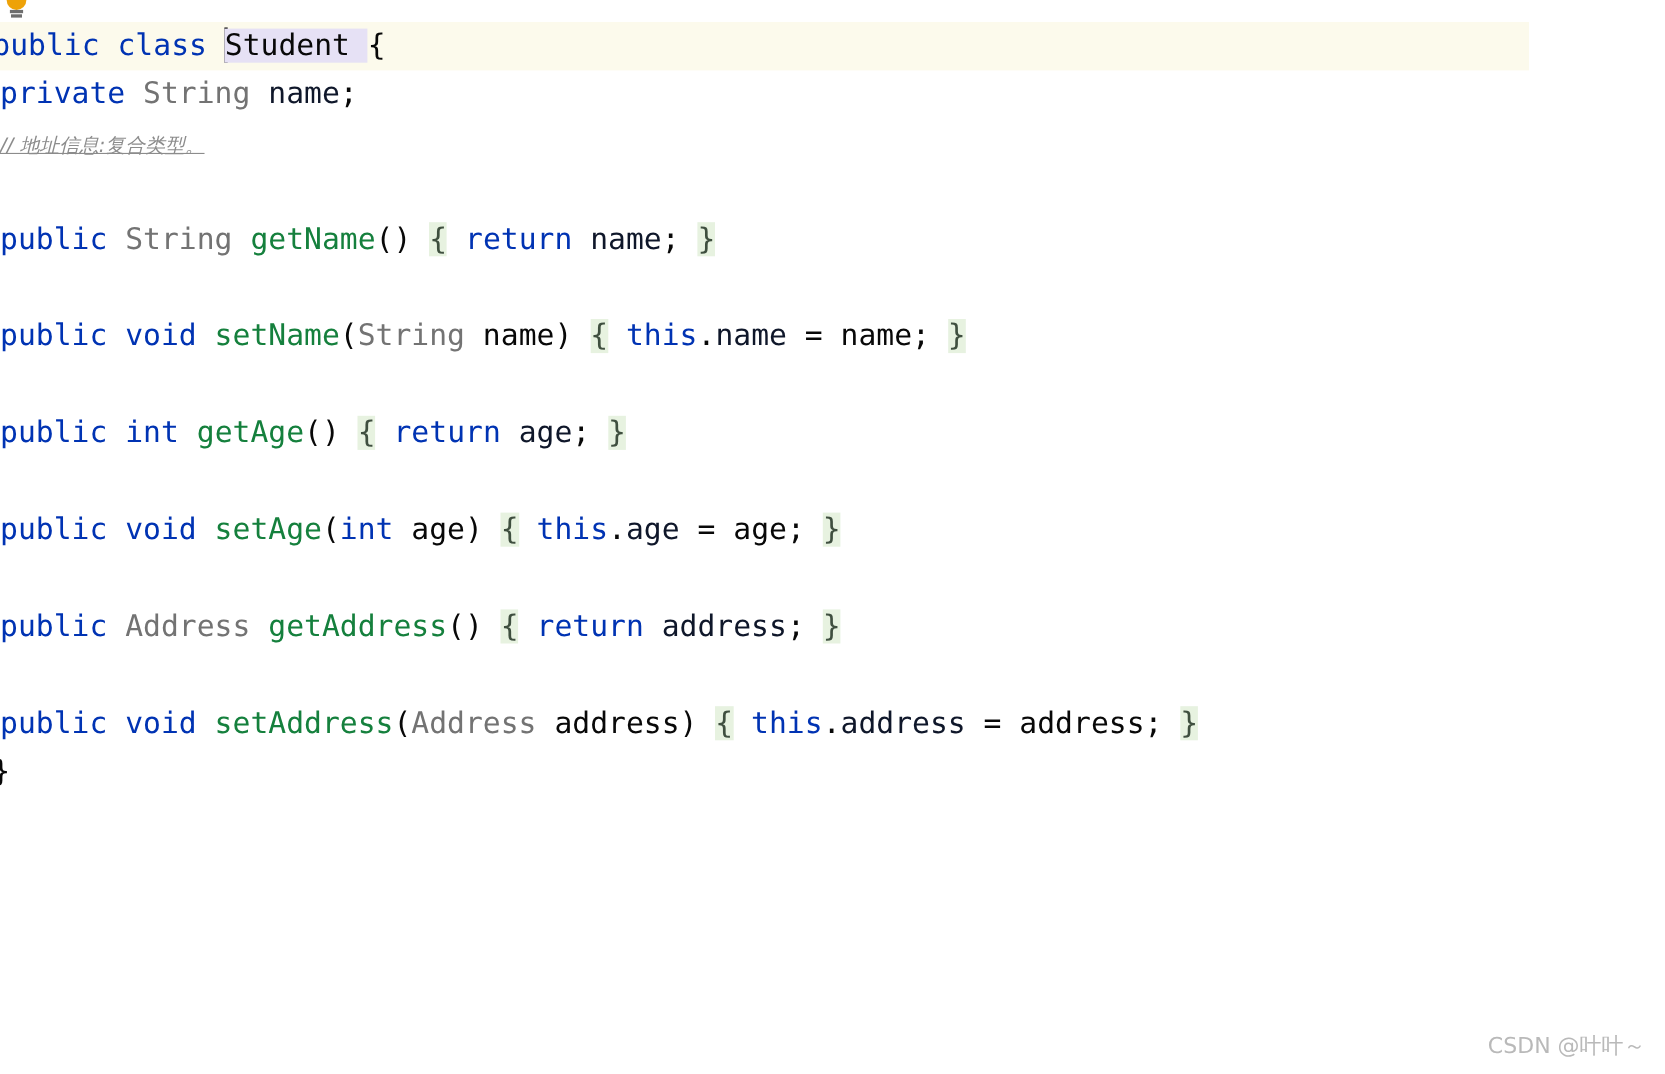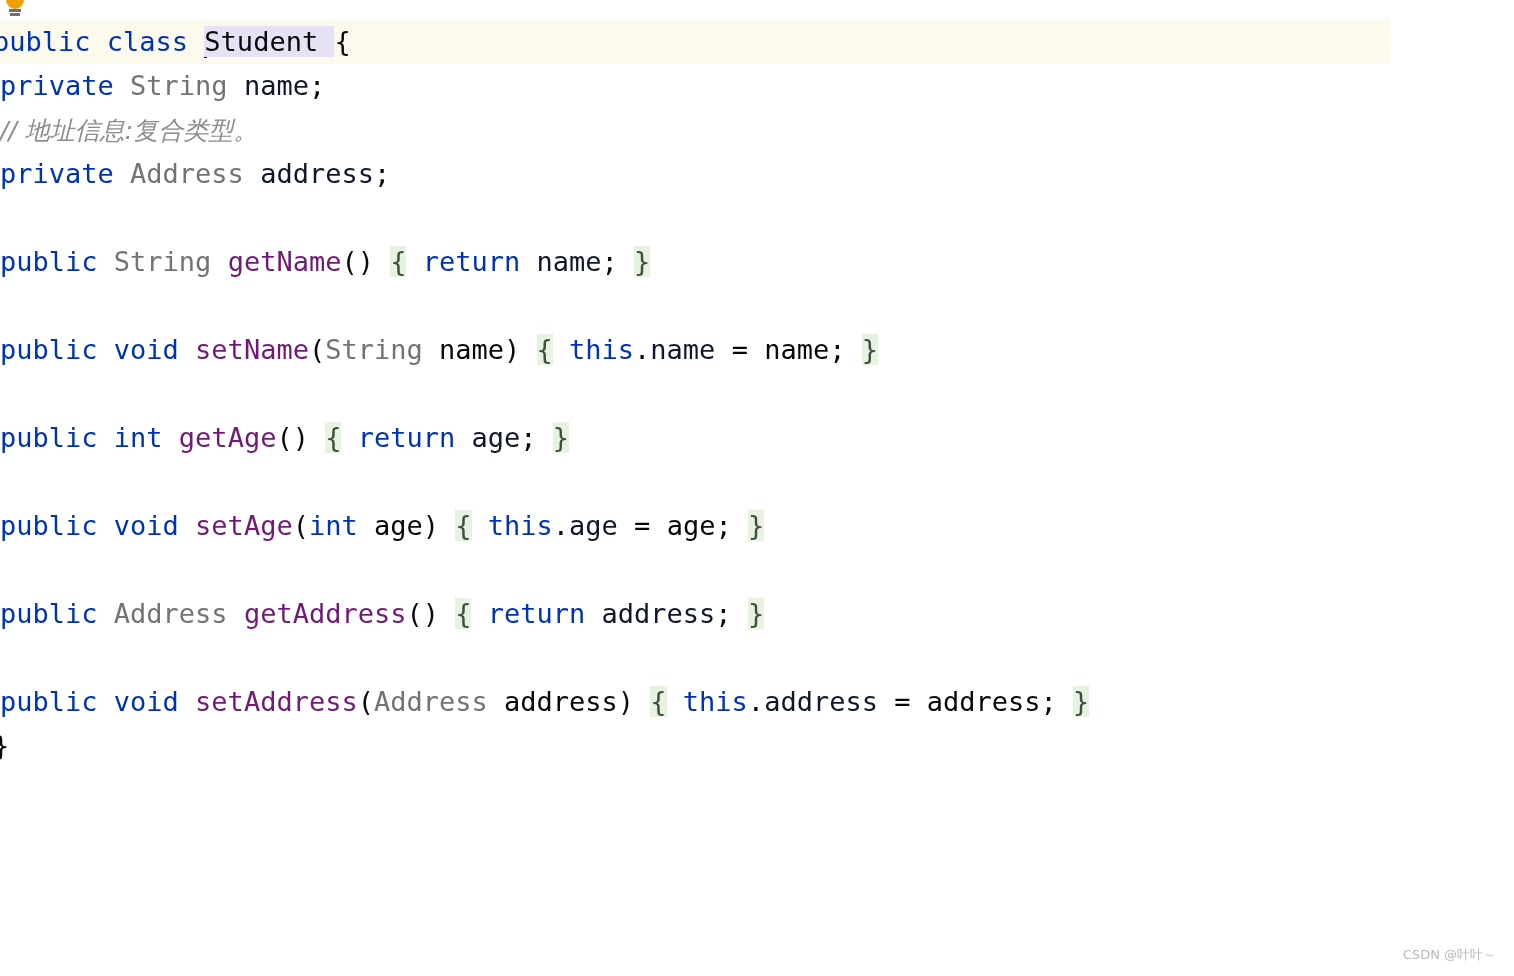--- a/index.html
+++ b/index.html
@@ -80,24 +80,24 @@
   .line .txt {
     position: relative;
     display: inline-block;
     padding-left: 0px;
   }
 
   
   .kw   { color: #0033b3; }
   .type { color: #737373; }
   .fld  { color: #0f172a; }
-  .mth  { color: #701a75; }
+  .mth  { color: #15803d; }
   .cmt  { color: #8c8c8c; font-style: italic;
           font-family: "DejaVu Sans", "Liberation Sans", sans-serif;
-          font-size: 25px; }
+          font-size: 18px; text-decoration: underline; }
   .plain{ color: #080808; }
   .brace{ color: #3f4f3f; background: #e7f2e0; }
 
   
   .idhl { background: #e6e1f5; }
 
   
   .caret {
     display: inline-block;
     width: 0;
@@ -111,41 +111,40 @@
   .scrolled-left { margin-left: -7px; }
   .indent1 { padding-left: 56px; }
   .indent0 { padding-left: 0px; }
 
   
   #watermark {
     position: absolute;
     right: 18px;
     bottom: 12px;
     font-family: "DejaVu Sans", "Liberation Sans", sans-serif;
-    font-size: 13px;
+    font-size: 20px;
     color: #b9b9b9;
     white-space: pre;
   }
 </style>
 </head>
 <body>
 
 <div id="editor">
 
   <div id="bulb">
     <div class="bulb-top"></div>
     <div class="bulb-l1"></div>
     <div class="bulb-l2"></div>
   </div>
 
   <div id="code">
       <div class="line current"><span class="txt indent0 scrolled-left"><span class="kw">public</span><span class="plain"> </span><span class="kw">class</span><span class="plain"> </span><span class="caret"></span><span class="idhl">Student </span><span class="plain">{</span></span></div>
       <div class="line"><span class="txt indent1"><span class="kw">private</span><span class="plain"> </span><span class="type">String</span><span class="plain"> </span><span class="fld">name</span><span class="plain">;</span></span></div>
       <div class="line"><span class="txt indent1"><span class="cmt">// 地址信息:复合类型。</span></span></div>
-      <div class="line"><span class="txt indent1"><span class="kw">private</span><span class="plain"> </span><span class="type">Address</span><span class="plain"> </span><span class="fld">address</span><span class="plain">;</span></span></div>
       <div class="line"><span class="txt indent1"></span></div>
       <div class="line"><span class="txt indent1"><span class="kw">public</span><span class="plain"> </span><span class="type">String</span><span class="plain"> </span><span class="mth">getName</span><span class="plain">() </span><span class="brace">{</span><span class="plain"> </span><span class="kw">return</span><span class="plain"> </span><span class="fld">name</span><span class="plain">; </span><span class="brace">}</span></span></div>
       <div class="line"><span class="txt indent1"></span></div>
       <div class="line"><span class="txt indent1"><span class="kw">public</span><span class="plain"> </span><span class="kw">void</span><span class="plain"> </span><span class="mth">setName</span><span class="plain">(</span><span class="type">String</span><span class="plain"> name) </span><span class="brace">{</span><span class="plain"> </span><span class="kw">this</span><span class="plain">.</span><span class="fld">name</span><span class="plain"> = name; </span><span class="brace">}</span></span></div>
       <div class="line"><span class="txt indent1"></span></div>
       <div class="line"><span class="txt indent1"><span class="kw">public</span><span class="plain"> </span><span class="kw">int</span><span class="plain"> </span><span class="mth">getAge</span><span class="plain">() </span><span class="brace">{</span><span class="plain"> </span><span class="kw">return</span><span class="plain"> </span><span class="fld">age</span><span class="plain">; </span><span class="brace">}</span></span></div>
       <div class="line"><span class="txt indent1"></span></div>
       <div class="line"><span class="txt indent1"><span class="kw">public</span><span class="plain"> </span><span class="kw">void</span><span class="plain"> </span><span class="mth">setAge</span><span class="plain">(</span><span class="kw">int</span><span class="plain"> age) </span><span class="brace">{</span><span class="plain"> </span><span class="kw">this</span><span class="plain">.</span><span class="fld">age</span><span class="plain"> = age; </span><span class="brace">}</span></span></div>
       <div class="line"><span class="txt indent1"></span></div>
       <div class="line"><span class="txt indent1"><span class="kw">public</span><span class="plain"> </span><span class="type">Address</span><span class="plain"> </span><span class="mth">getAddress</span><span class="plain">() </span><span class="brace">{</span><span class="plain"> </span><span class="kw">return</span><span class="plain"> </span><span class="fld">address</span><span class="plain">; </span><span class="brace">}</span></span></div>

